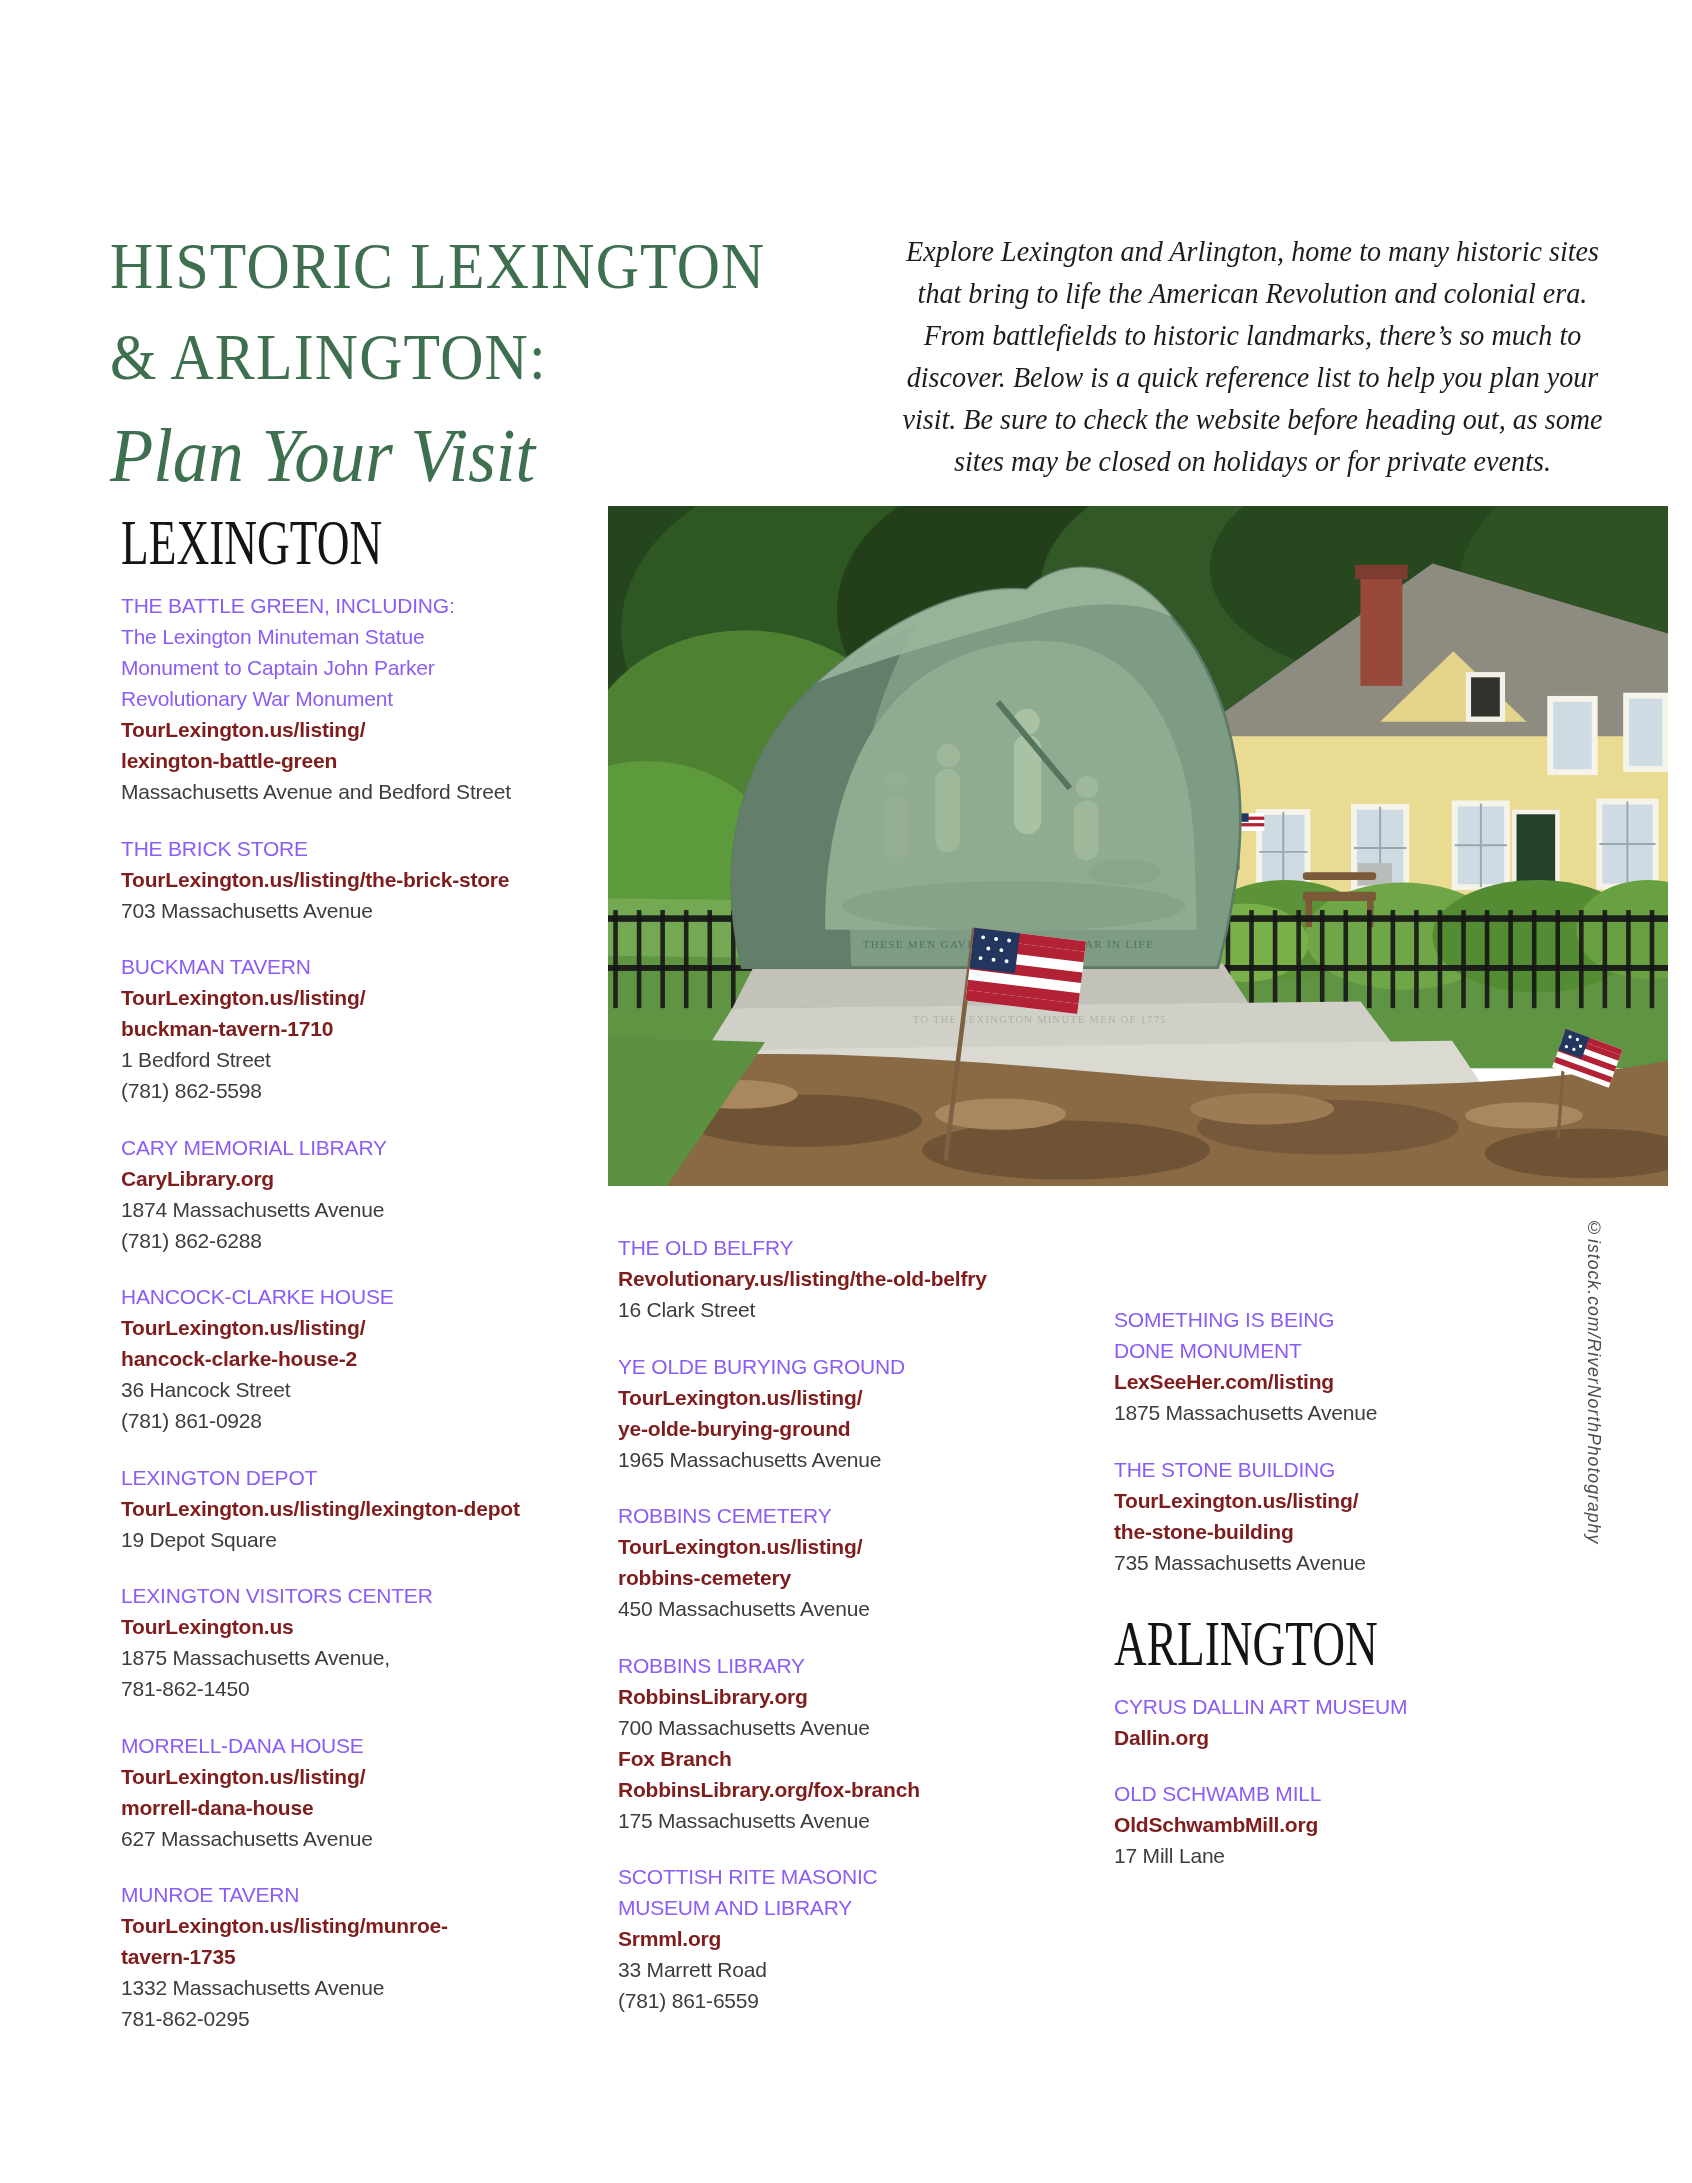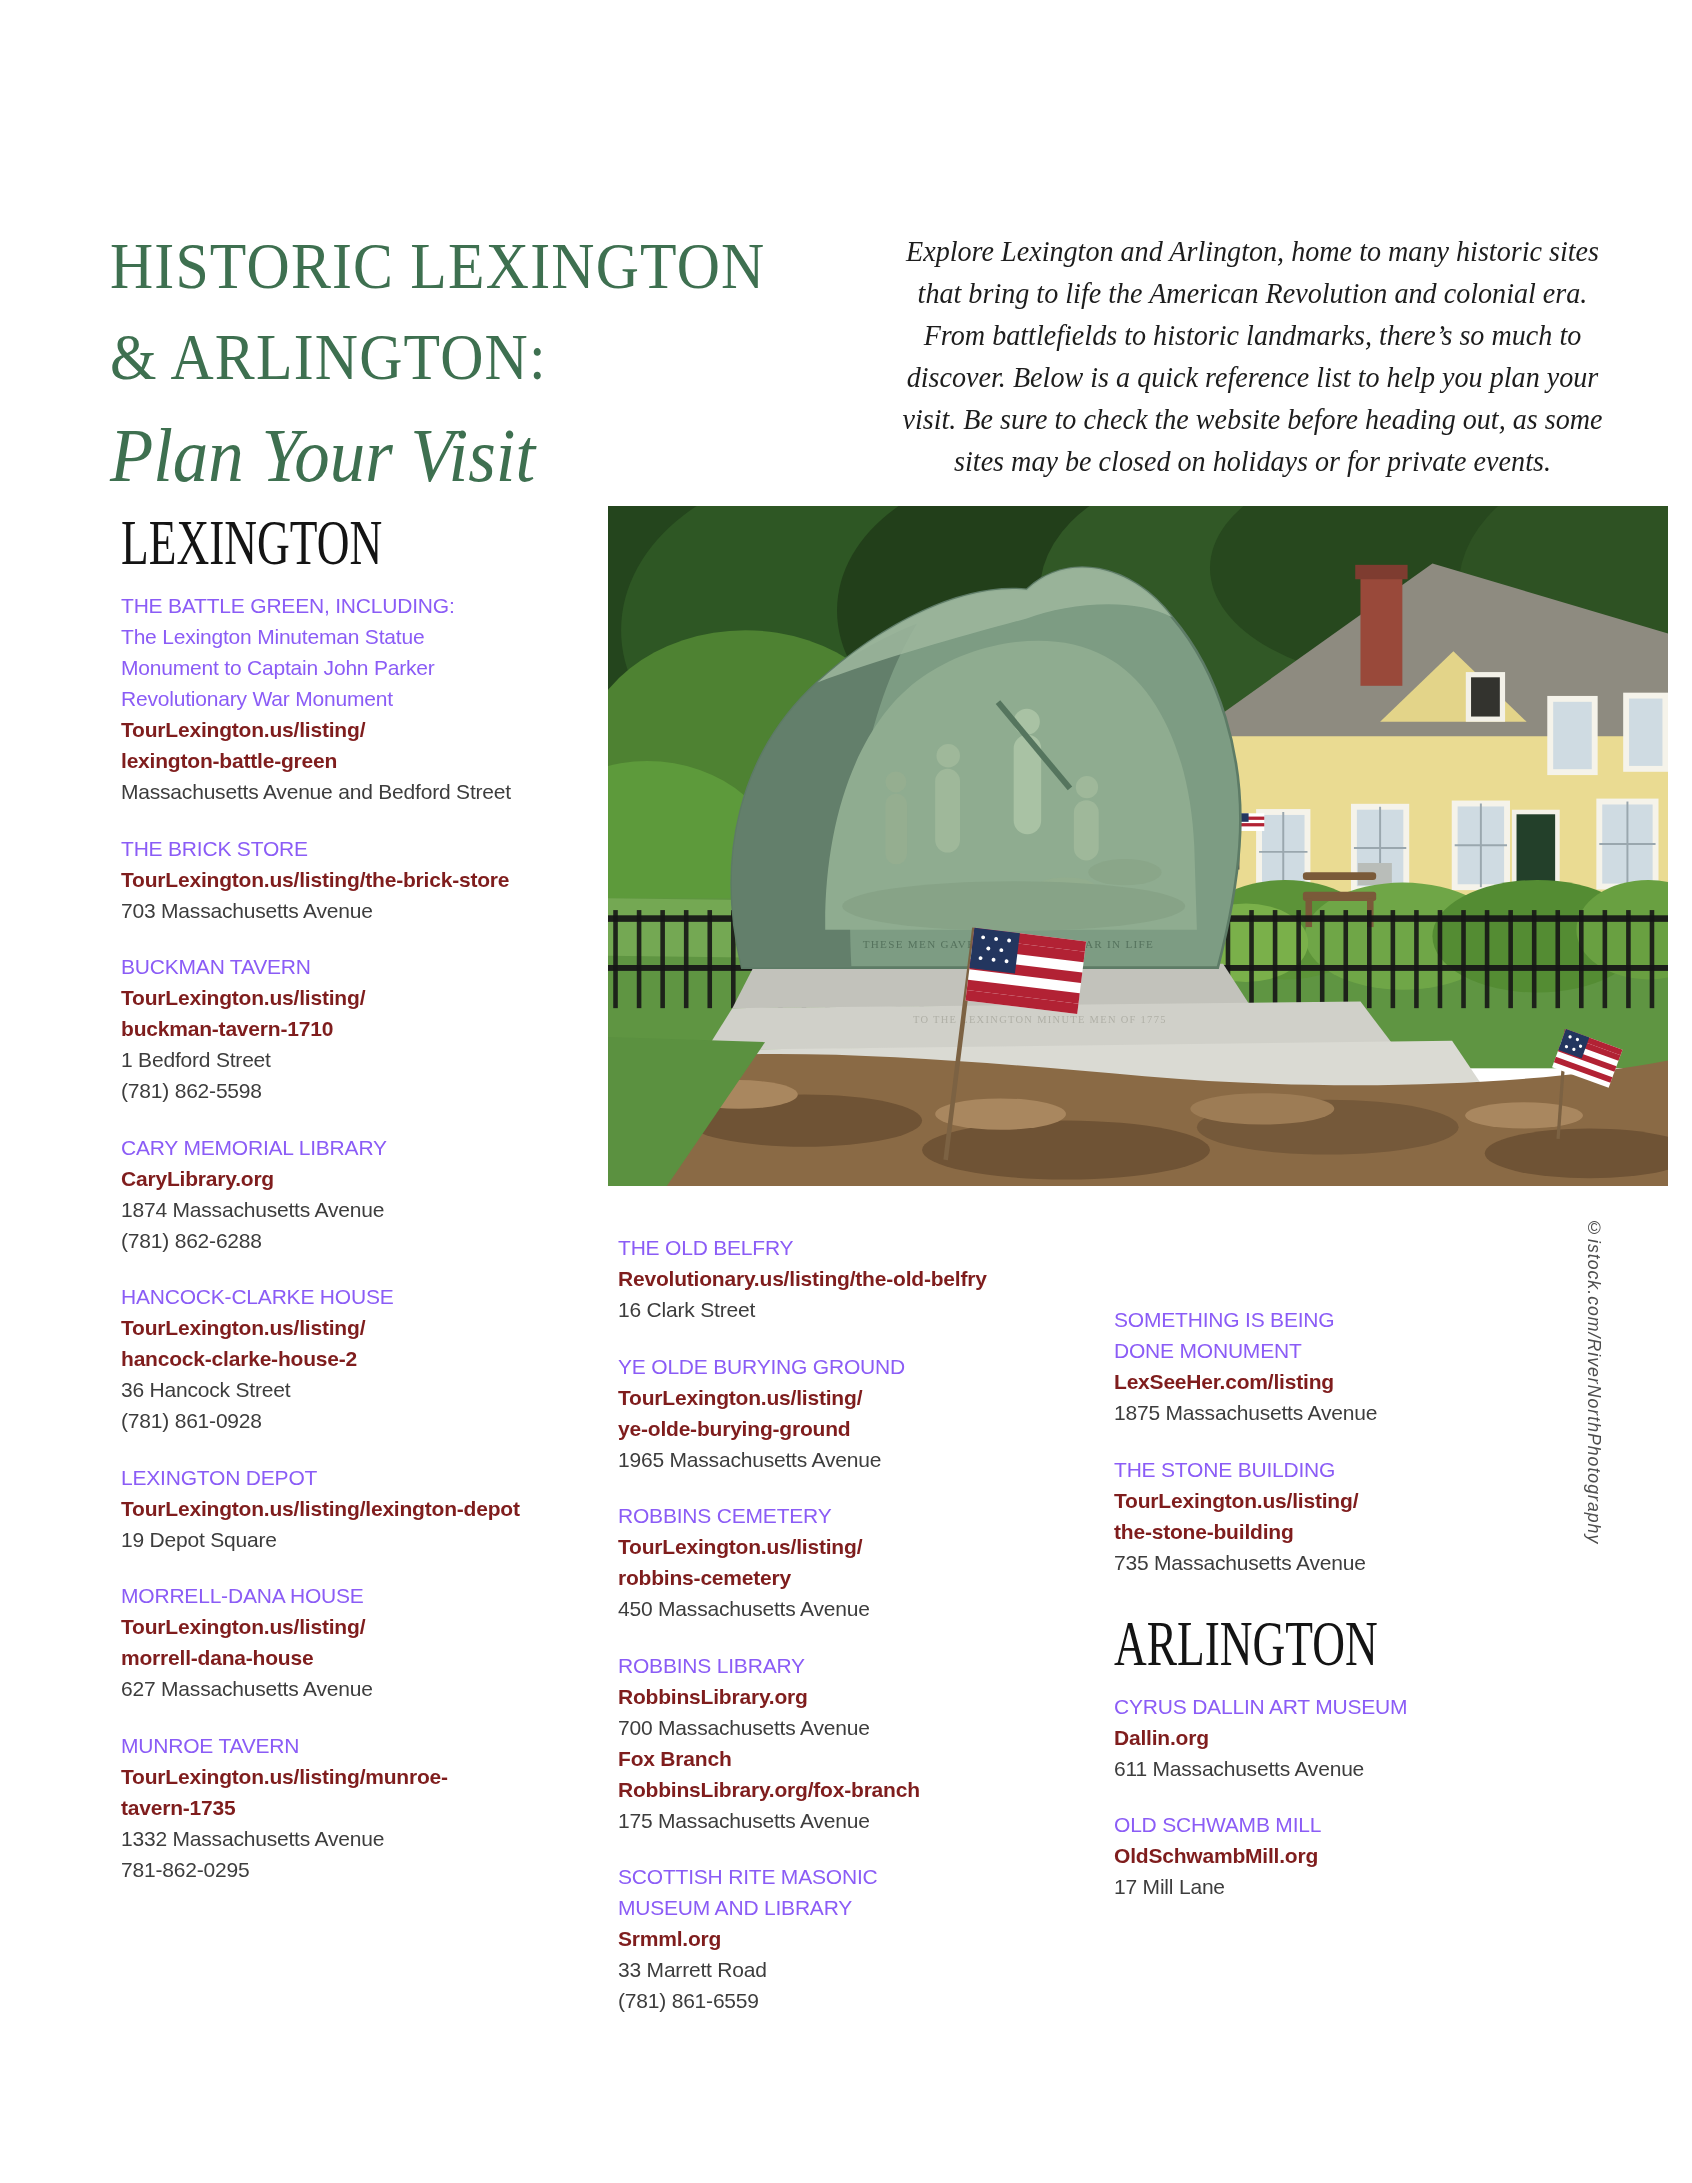--- a/index.html
+++ b/index.html
@@ -295,20 +295,26 @@
         <div class="line line-url">hancock-clarke-house-2</div>
         <div class="line line-text">36 Hancock Street</div>
         <div class="line line-text">(781) 861-0928</div>
       </div>
       <div class="entry">
         <div class="line line-name">LEXINGTON DEPOT</div>
         <div class="line line-url">TourLexington.us/listing/lexington-depot</div>
         <div class="line line-text">19 Depot Square</div>
       </div>
       <div class="entry">
+        <div class="line line-name">LEXINGTON VISITORS CENTER</div>
+        <div class="line line-url">TourLexington.us</div>
+        <div class="line line-text">1875 Massachusetts Avenue,</div>
+        <div class="line line-text">781-862-1450</div>
+      </div>
+      <div class="entry">
         <div class="line line-name">MORRELL-DANA HOUSE</div>
         <div class="line line-url">TourLexington.us/listing/</div>
         <div class="line line-url">morrell-dana-house</div>
         <div class="line line-text">627 Massachusetts Avenue</div>
       </div>
       <div class="entry">
         <div class="line line-name">MUNROE TAVERN</div>
         <div class="line line-url">TourLexington.us/listing/munroe-</div>
         <div class="line line-url">tavern-1735</div>
         <div class="line line-text">1332 Massachusetts Avenue</div>
@@ -367,21 +373,20 @@
         <div class="line line-url">TourLexington.us/listing/</div>
         <div class="line line-url">the-stone-building</div>
         <div class="line line-text">735 Massachusetts Avenue</div>
       </div>
     </div>
   <div class="region-heading mid">ARLINGTON</div>
   <div>
       <div class="entry">
         <div class="line line-name">CYRUS DALLIN ART MUSEUM</div>
         <div class="line line-url">Dallin.org</div>
-        <div class="line line-text">611 Massachusetts Avenue</div>
       </div>
       <div class="entry">
         <div class="line line-name">OLD SCHWAMB MILL</div>
         <div class="line line-url">OldSchwambMill.org</div>
         <div class="line line-text">17 Mill Lane</div>
       </div>
     </div>
 </div>
 
 

